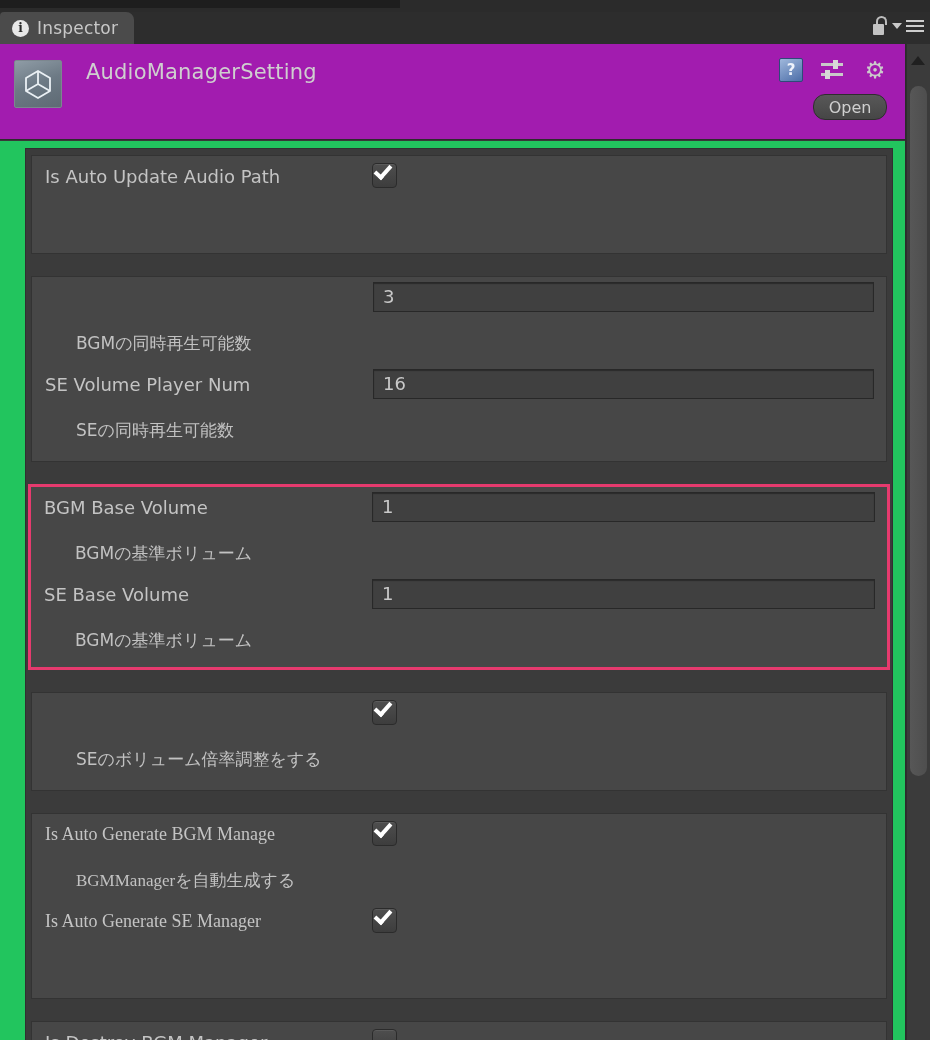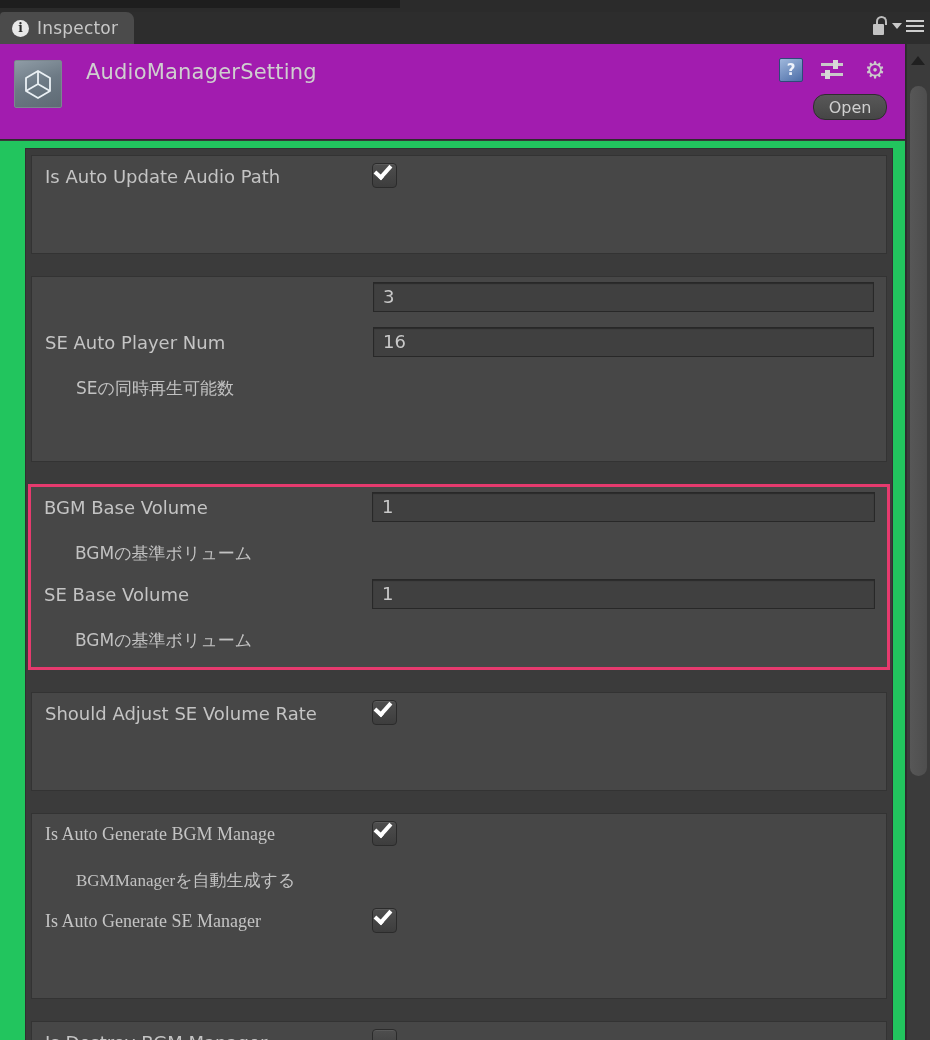--- a/index.html
+++ b/index.html
@@ -370,22 +370,25 @@
               <span class="tick"></span>
             </div>
           </div>
         </div>
         <div class="section" style="top: 127px; height: 186px;">
           <div class="row">
             <div class="field">
               <span class="field-value">3</span>
             </div>
           </div>
-          <div class="row">
-            <div class="row-label">SE Auto Player Num</div>
+          <div class="row-sub">
+            <div class="sub-label">BGMの同時再生可能数</div>
+          </div>
+          <div class="row">
+            <div class="row-label">SE Volume Player Num</div>
             <div class="field">
               <span class="field-value">16</span>
             </div>
           </div>
           <div class="row-sub">
             <div class="sub-label">SEの同時再生可能数</div>
           </div>
         </div>
         <div class="section highlighted" style="border-color: rgb(230, 58, 110); top: 335px; height: 186px;">
           <div class="row">
@@ -402,24 +405,26 @@
             <div class="field">
               <span class="field-value">1</span>
             </div>
           </div>
           <div class="row-sub">
             <div class="sub-label">BGMの基準ボリューム</div>
           </div>
         </div>
         <div class="section" style="top: 543px; height: 99px;">
           <div class="row">
-            <div class="row-label">Should Adjust SE Volume Rate</div>
             <div class="checkbox">
               <span class="tick"></span>
             </div>
+          </div>
+          <div class="row-sub">
+            <div class="sub-label">SEのボリューム倍率調整をする</div>
           </div>
         </div>
         <div class="section" style="top: 664px; height: 186px; font-family: Liberation Serif, serif;">
           <div class="row">
             <div class="row-label">Is Auto Generate BGM Manage</div>
             <div class="checkbox">
               <span class="tick"></span>
             </div>
           </div>
           <div class="row-sub">

